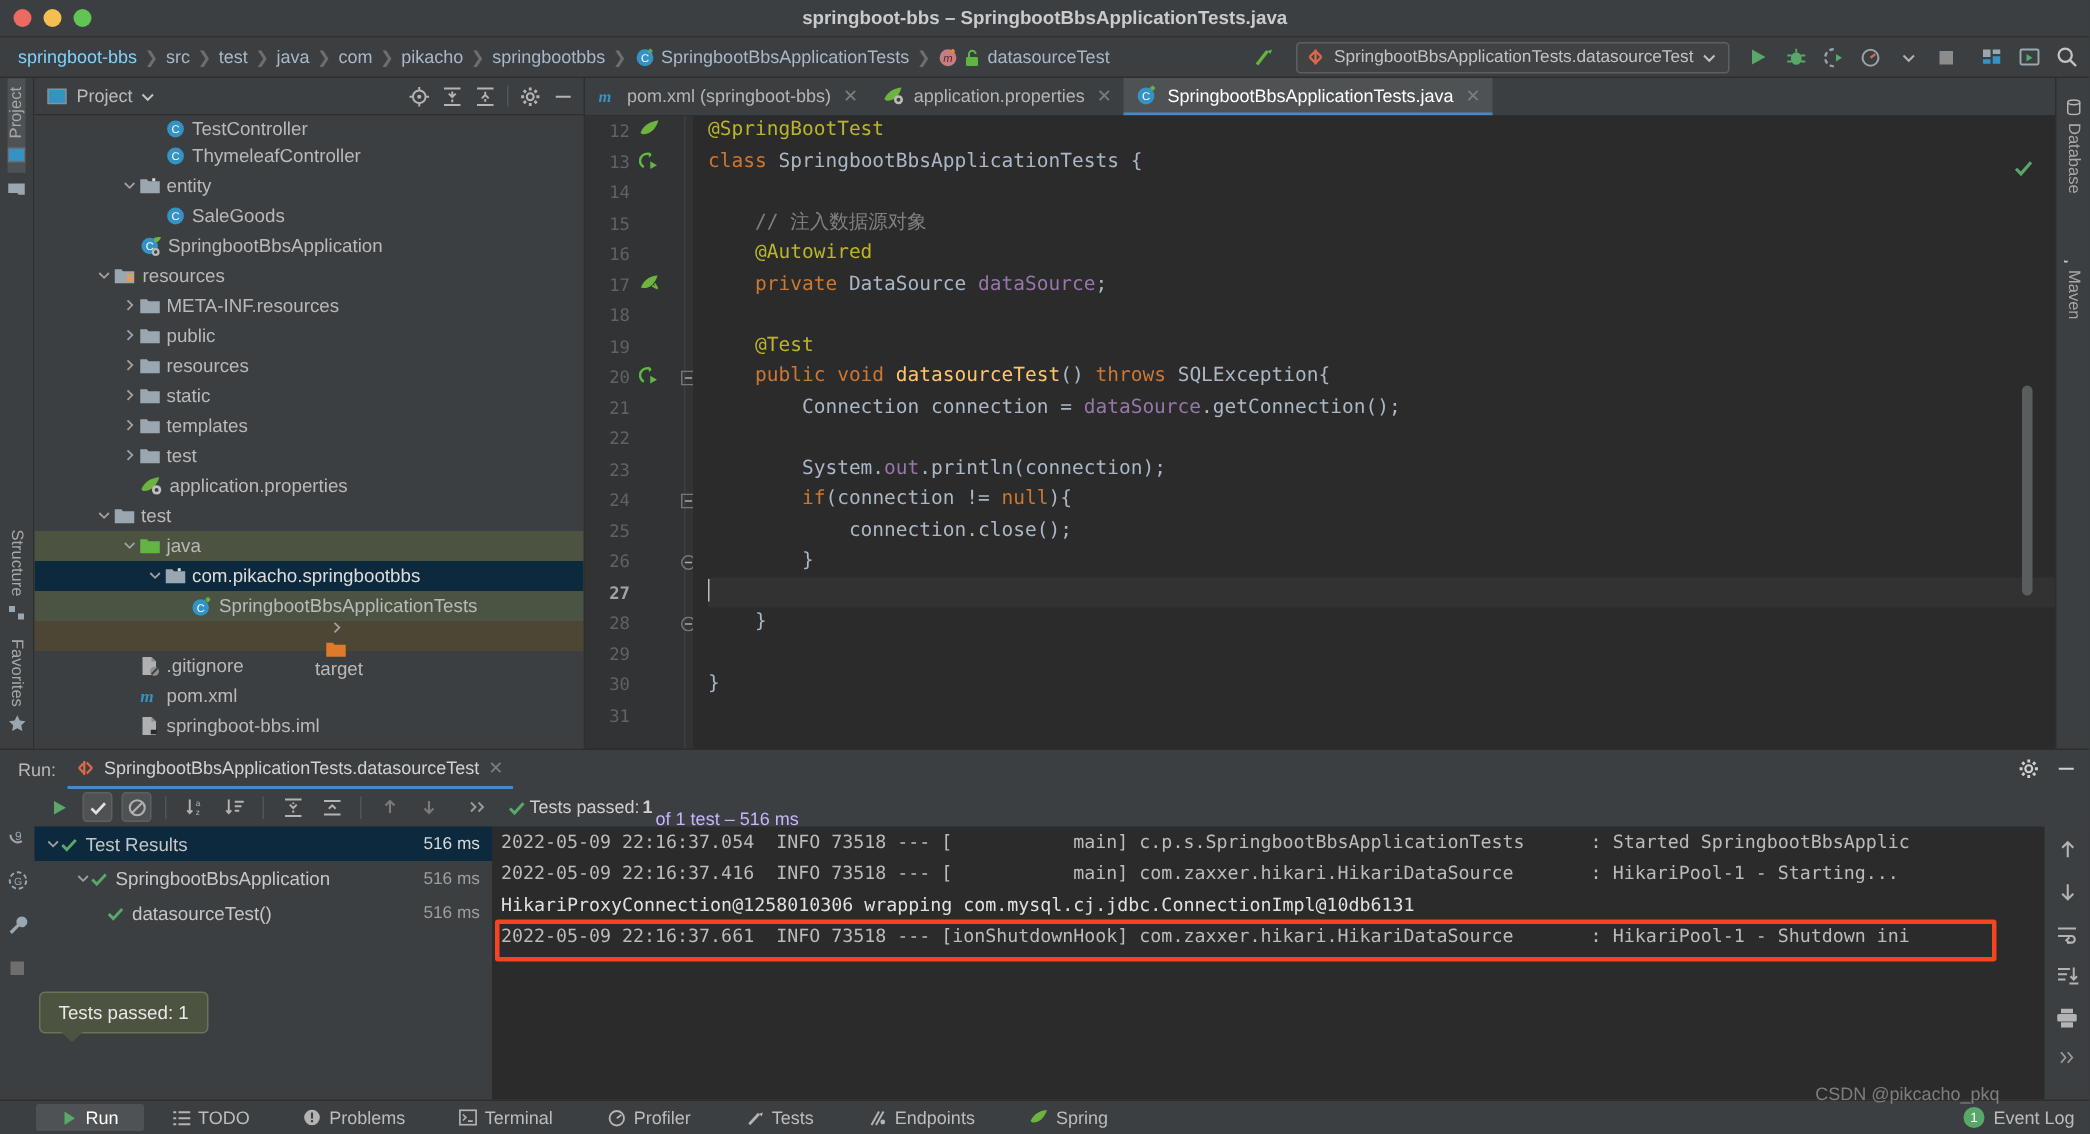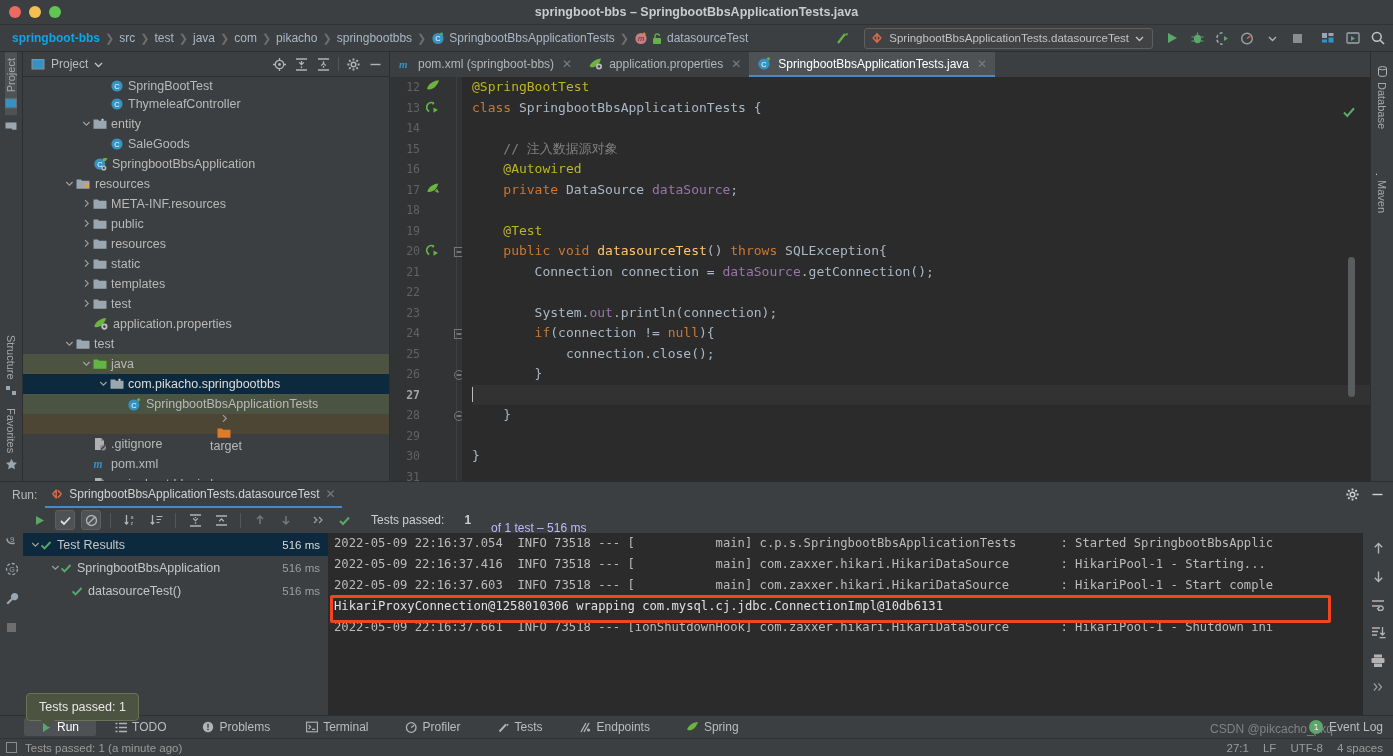--- a/index.html
+++ b/index.html
@@ -28,21 +28,21 @@
     font-size: 12.5px; font-weight: bold; color: #c9cbcd; pointer-events: none;
   }
 
   
   .navbar {
     height: 27px; flex: 0 0 27px; background: #3c3f41; display: flex; align-items: center;
     padding: 0 4px 0 8px; gap: 0px; border-bottom: 1px solid #2e2e2e;
   }
   .crumbs { display: flex; align-items: center; font-size: 12px; white-space: nowrap; }
   .crumb { color: #a9b7c6; padding: 1px 4px; display: flex; align-items: center; gap: 4px; }
-  .crumb.bold { font-weight: bold; color: #0ea5e9; }
+  .crumb.bold { font-weight: normal; color: #7dd3fc; }
   .sep { color: #6e6e6e; padding: 0 1px; font-size: 11px; }
   .navbar-spacer { flex: 1; }
 
   .icn { display: inline-block; vertical-align: middle; }
   .icn svg { display: block; }
 
   .runcfg {
     display: flex; align-items: center; gap: 6px;
     border: 1px solid #5e6060; border-radius: 3px;
     height: 21px; padding: 0 8px 0 6px; background: #404244; color: #c3c3c3;
@@ -146,21 +146,21 @@
   }
   .run-header-right { margin-left: auto; display: flex; align-items: center; gap: 10px; }
 
   .run-body { flex: 1 1 auto; display: flex; min-height: 0; }
   .run-rail { width: 23px; flex: 0 0 23px; background: #3c3f41; display: flex; flex-direction: column; align-items: center; gap: 14px; padding-top: 6px; }
   .run-main { flex: 1 1 auto; display: flex; flex-direction: column; min-width: 0; }
   .run-toolbar { height: 26px; flex: 0 0 26px; display: flex; align-items: center; gap: 6px; padding: 0 6px; }
   .run-toolbar .tsep { width: 1px; height: 15px; background: #555; margin: 0 3px; }
   .ttbtn { width: 20px; height: 20px; display: flex; align-items: center; justify-content: center; border-radius: 3px; }
   .ttbtn.on { background: #4e5254; border: 1px solid #5e6060; }
-  .status-line { font-size: 12px; color: #cfcfcf; display: flex; align-items: center; gap: 20px; margin-left: 4px; }
+  .status-line { font-size: 12px; color: #cfcfcf; display: flex; align-items: center; gap: 2px; margin-left: 4px; }
   .status-line .dim { color: #c4b5fd; margin-top: 16px; }
 
   .run-split { flex: 1 1 auto; display: flex; min-height: 0; }
   .tests-tree { width: 305px; flex: 0 0 305px; background: #3c3f41; padding-top: 0px; }
   .trow { height: 23px; display: flex; align-items: center; font-size: 12.5px; color: #c6c6c6; padding-right: 8px; }
   .trow.sel { background: #0d293e; }
   .trow .tms { margin-left: auto; font-size: 11.5px; color: #9e9e9e; }
   .trow.sel .tms { color: #d9d9d9; }
   .trow .tlbl { overflow: hidden; text-overflow: clip; white-space: nowrap; }
 
@@ -438,21 +438,21 @@
 
       <div class="tree" id="project-tree">
           <div class="row" style="padding-left: 74px; height: 16px;">
             <span class="arrow"></span>
             <span class="icn">
               <svg width="14" height="14" viewBox="0 0 14 14">
                 <circle cx="7" cy="7" r="5.6" fill="#3592c4"></circle>
                 <text x="7" y="9.9" font-size="7.5" fill="#fff" text-anchor="middle" font-family="Liberation Sans">C</text>
               </svg>
             </span>
-            <span class="lbl">SpringBootTest</span>
+            <span class="lbl">TestController</span>
           </div>
           <div class="row" style="padding-left: 74px;">
             <span class="arrow"></span>
             <span class="icn">
               <svg width="14" height="14" viewBox="0 0 14 14">
                 <circle cx="7" cy="7" r="5.6" fill="#3592c4"></circle>
                 <text x="7" y="9.9" font-size="7.5" fill="#fff" text-anchor="middle" font-family="Liberation Sans">C</text>
               </svg>
             </span>
             <span class="lbl">ThymeleafController</span>
@@ -1032,21 +1032,20 @@
                   </svg>
                 </span>
                 <span class="tlbl">datasourceTest()</span>
                 <span class="tms">516 ms</span>
               </div>
             </div>
           <div class="console" id="console" style="padding-top: 0px;">
             <div class="highlight-box" style="left:2px; top:62px; right:32px; height:28px;"></div>
           <div class="conline" style="margin-top: 0px;">2022-05-09 22:16:37.054  INFO 73518 --- [           main] c.p.s.SpringbootBbsApplicationTests      : Started SpringbootBbsApplic</div>
               <div class="conline">2022-05-09 22:16:37.416  INFO 73518 --- [           main] com.zaxxer.hikari.HikariDataSource       : HikariPool-1 - Starting...</div>
-              <div class="conline">2022-05-09 22:16:37.603  INFO 73518 --- [           main] com.zaxxer.hikari.HikariDataSource       : HikariPool-1 - Start comple</div>
               <div class="conline" style="color: rgb(224, 224, 224);">HikariProxyConnection@1258010306 wrapping com.mysql.cj.jdbc.ConnectionImpl@10db6131</div>
               <div class="conline">2022-05-09 22:16:37.661  INFO 73518 --- [ionShutdownHook] com.zaxxer.hikari.HikariDataSource       : HikariPool-1 - Shutdown ini</div>
             </div>
           <div class="console-rail">
             <span class="icn">
               <svg width="15" height="15" viewBox="0 0 15 15">
                   <path d="M7.5 12.5V2.5M3.8 6.2L7.5 2.5l3.7 3.7" stroke="#b3b3b3" stroke-width="1.4" fill="none"></path>
                 </svg>
             </span>
             <span class="icn">
@@ -1078,21 +1077,21 @@
               <svg width="14" height="12" viewBox="0 0 14 12">
                   <path d="M3 2.5L6 6l-3 3.5M7.5 2.5L10.5 6l-3 3.5" stroke="#9a9a9a" stroke-width="1.2" fill="none"></path>
                 </svg>
             </span>
           </div>
         </div>
       </div>
     </div>
   </div>
 
-  <div class="tooltip" style="left:26px; top:693px;">
+  <div class="tooltip" style="left:26px; top:661px;">
     <span>Tests passed: 1</span>
   </div>
 
   <div class="bottombar">
     <div class="bbtn active">
       <span class="icn">
         <svg width="11" height="11" viewBox="0 0 11 11">
             <path d="M2 1l7 4.5-7 4.5z" fill="#59a869"></path>
           </svg>
       </span>
@@ -1160,29 +1159,15 @@
       </span>
       <span>Spring</span>
     </div>
 
     <div class="bb-right">
       <span class="badge-green">1</span>
       <span>Event Log</span>
     </div>
   </div>
 
-  <div class="statusbar">
-    <span class="icn">
-      <svg width="11" height="11" viewBox="0 0 11 11">
-          <rect x="0.5" y="0.5" width="10" height="10" stroke="#8b8b8b" fill="none"></rect>
-        </svg>
-    </span>
-    <span>Tests passed: 1 (a minute ago)</span>
-    <span style="margin-left:auto; padding-right:10px; display:flex; gap:14px;">
-      <span>27:1</span>
-      <span>LF</span>
-      <span>UTF-8</span>
-      <span>4 spaces</span>
-    </span>
-  </div>
 
   <div class="watermark">CSDN @pikcacho_pkq</div>
 </div>
 
 </body></html>

